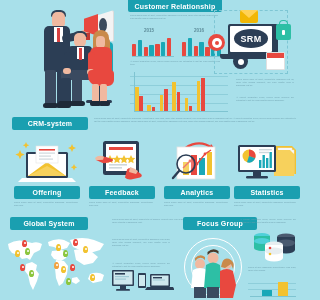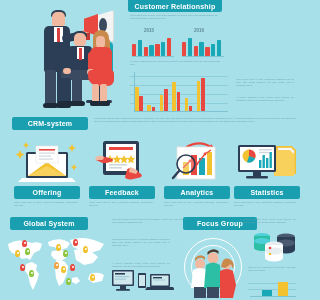--- a/index.html
+++ b/index.html
@@ -275,20 +275,34 @@
       <div class="bc-group">
         <div class="b" style="height:29.9px;background:#f2c230;"></div>
         <div class="b" style="height:32.6px;background:#e8483f;"></div>
       </div>
     </div>
   </div>
 
   <div class="lorem" style="left:236px;top:78px;width:58px;">Lorem ipsum dolor sit amet, consectetur adipiscing erat mi, lacus vitae fringilla hendrerit, nisl enim sagittis nulla in adipiscing erat mi.</div>
   <div class="lorem" style="left:236px;top:96px;width:58px;">At current production levels, proven lorem reserves are estimated to last the enim sagittis nulla in adipiscing.</div>
 
+  <div class="srm">
+    <div class="srm-dash"></div>
+    <div class="lap-screen"></div>
+    <div class="lap-inner"></div>
+    <div class="srm-oval">
+      <span>SRM</span>
+    </div>
+    <div class="lap-base"></div>
+    <div class="ic ic-mail"></div>
+    <div class="ic ic-lock"></div>
+    <div class="ic ic-target"></div>
+    <div class="ic ic-cal"></div>
+    <div class="ic ic-gear"></div>
+  </div>
 
   <div class="badge" style="left:12px;top:117px;width:76px;height:13px;font-size:7px;border-radius:2px;">
     <span>CRM-system</span>
   </div>
   <div class="lorem" style="left:94px;top:117px;width:202px;">Lorem ipsum dolor sit amet, consectetur adipiscing. Pellentesque odio nulla, lacus vitae fringilla hendrerit, nisl enim bibera nulla in adipiscing erat mi. At current production levels, proven lorem reserves are estimated to last the enim sagittis nulla in adipiscing. Lorem ipsum dolor sit amet, consectetur adipiscing erat nulla, lacus vitae fringilla hendrerit, nisl enim sagittis nulla in adipiscing erat mi.</div>
 
   <div class="card" style="left:14px;">
     <svg width="66" height="46" viewBox="0 0 66 46">
       <path d="M8 40 L58 40 L62 44 L4 44 Z" fill="#ffffff"></path>
       <rect x="12" y="14" width="42" height="26" rx="1.5" fill="#2c3e55"></rect>

